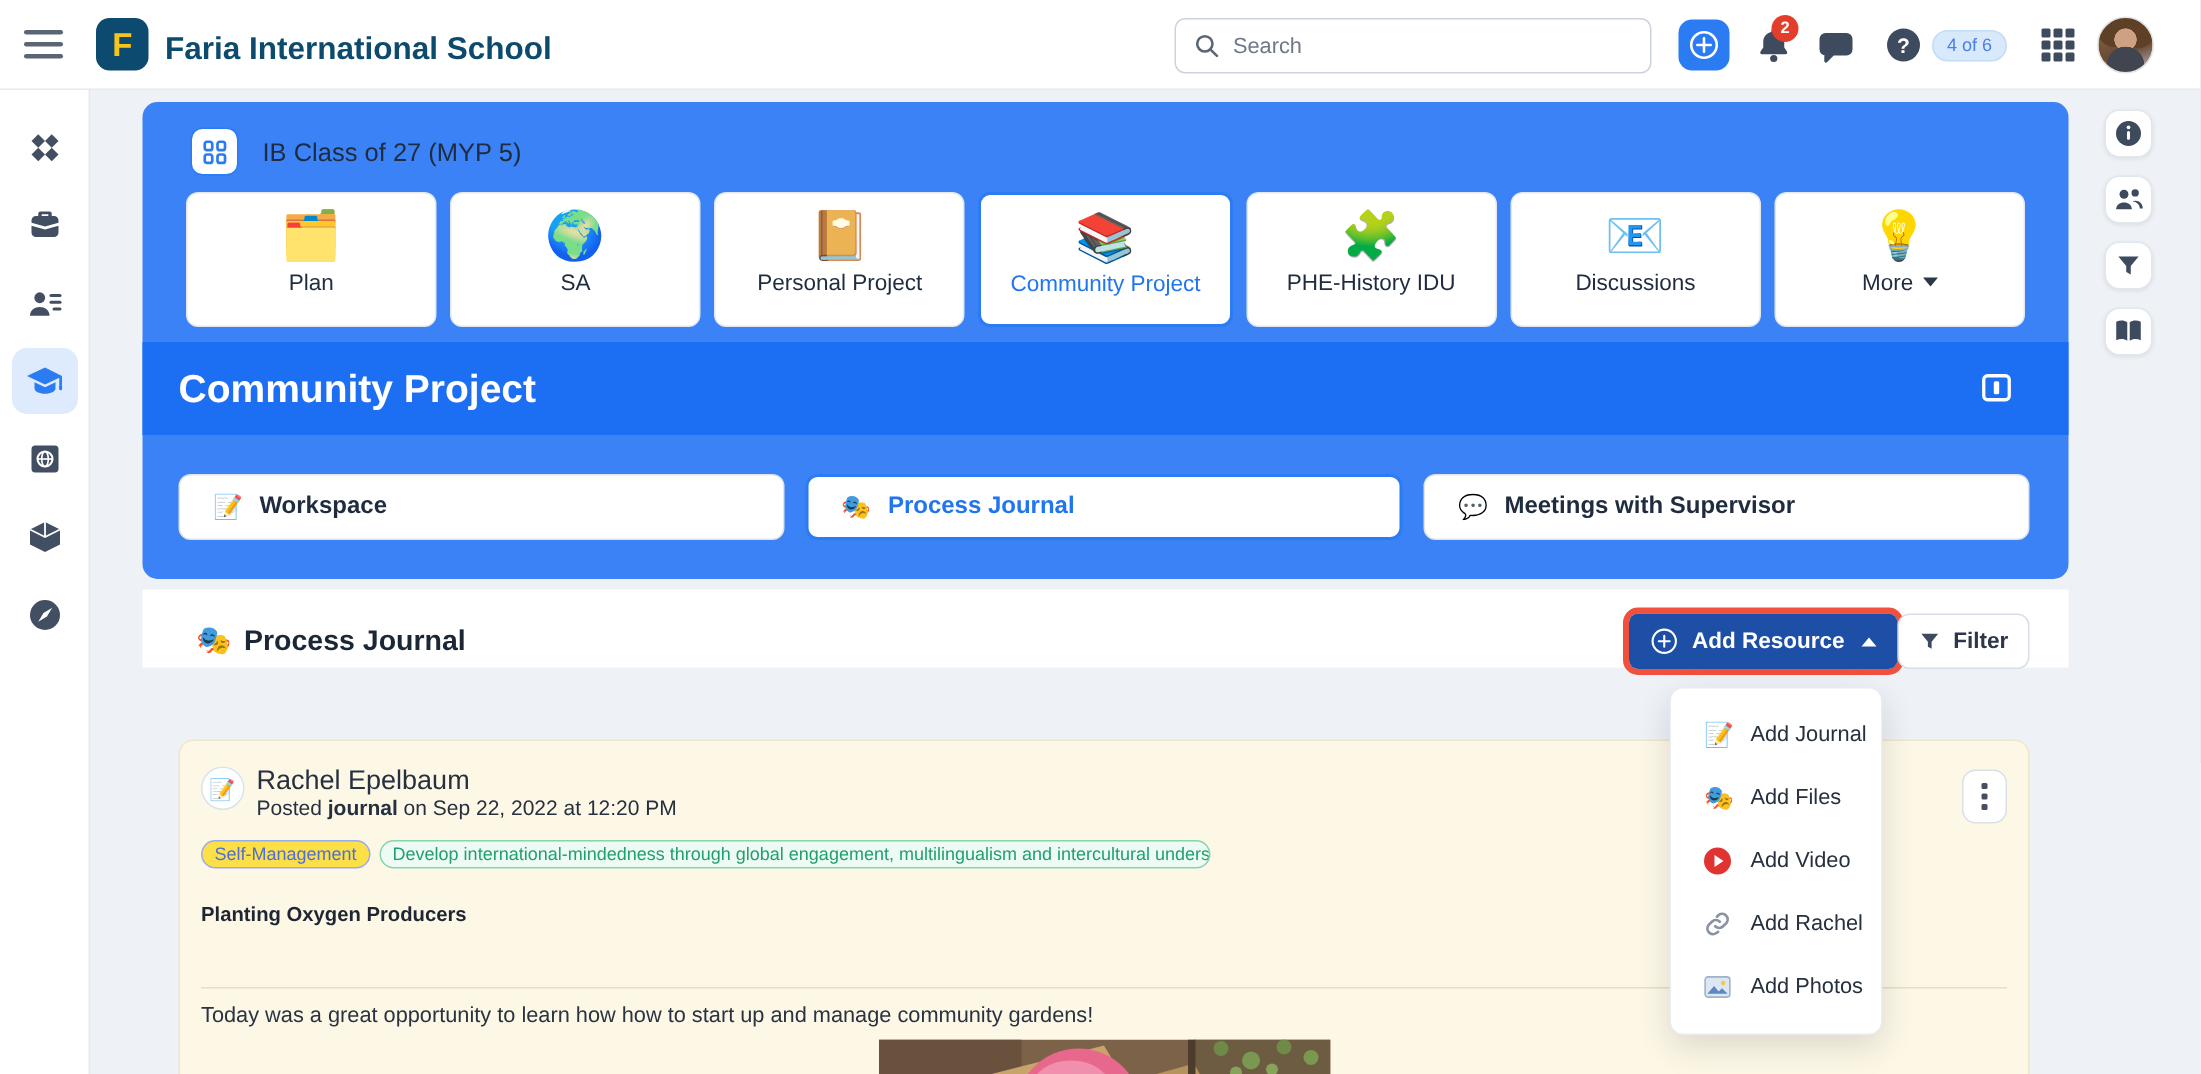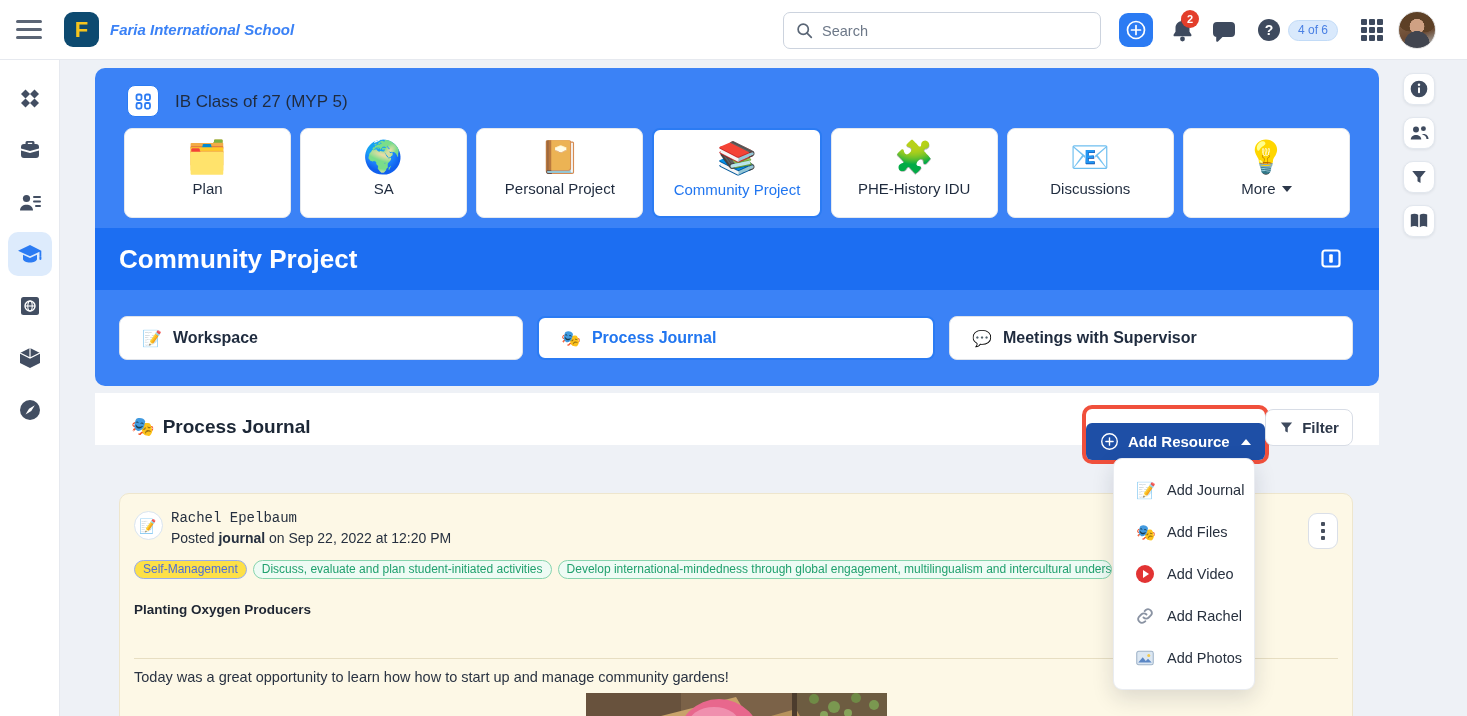--- a/index.html
+++ b/index.html
@@ -18,21 +18,21 @@
   }
   .hamburger { position:absolute; left:16px; top:20px; width:26px; height:20px; cursor:pointer; }
   .hamburger span { display:block; height:3px; background:#5b6575; border-radius:2px; margin-bottom:5px; }
   .logo {
     position:absolute; left:64px; top:12px; width:35px; height:35px;
     background:#0d4a70; border-radius:9px; color:#f6c41d;
     font-weight:bold; font-size:22px; text-align:center; line-height:35px;
   }
   .school-name {
     position:absolute; left:110px; top:21px;
-    font-size:15px; font-weight:bold; color:#3b82f6;font-style:italic;
+    font-size:21px; font-weight:bold; color:#0c4a6e;
   }
   .searchbox {
     position:absolute; left:783px; top:12px; width:318px; height:37px;
     border:1px solid #ccd3de; border-radius:7px; background:#fff;
     display:flex; align-items:center; padding-left:12px;
   }
   .searchbox input {
     border:none; outline:none; flex:1; font-size:14.5px; margin-left:9px;
     font-family:"Liberation Sans", sans-serif; color:#4d7c0f; background:transparent;
   }
@@ -137,21 +137,21 @@
   .toolbar-title {
     position:absolute; left:36px; top:22px; font-size:19px; font-weight:bold; color:#1c2736;
   }
   .toolbar-title .tt-icon { font-size:19px; margin-right:8px; font-weight:normal; }
   .add-resource-ring {
     position:absolute; left:987px; top:12px; border:4px solid #f0503c; border-radius:10px;
   }
   .add-resource-btn {
     height:37px; background:#1e4fa6; border:none; border-radius:6px; cursor:pointer;
     display:flex; align-items:center; padding:0 14px; gap:9px;
-    color:#fff; font-size:15px; font-weight:bold; font-family:"Liberation Sans", sans-serif;margin-top:14px;
+    color:#fff; font-size:15px; font-weight:bold; font-family:"Liberation Sans", sans-serif;
   }
   .caret-up {
     width:0; height:0; margin-left:2px;
     border-left:5px solid transparent; border-right:5px solid transparent;
     border-bottom:6px solid #fff;
   }
   .filter-btn {
     position:absolute; left:1170px; top:16px; width:88px; height:37px;
     background:#fff; border:1px solid #d8dde6; border-radius:8px; cursor:pointer;
     display:flex; align-items:center; justify-content:center; gap:8px;
@@ -181,21 +181,21 @@
   
   .post-card {
     position:absolute; left:119px; top:493px; width:1234px; height:420px;
     background:#fdf8e6; border:1px solid #eee6cd; border-radius:10px; z-index:4;
   }
   .post-avatar {
     position:absolute; left:14px; top:17px; width:29px; height:29px; border-radius:50%;
     background:#fff; border:1px solid #d9e4ef;
     display:flex; align-items:center; justify-content:center; font-size:14px;
   }
-  .post-author { position:absolute; left:51px; top:16px; font-size:14px; color:#26303f;font-family:Liberation Mono, monospace; }
+  .post-author { position:absolute; left:51px; top:16px; font-size:18px; color:#26303f; }
   .post-meta   { position:absolute; left:51px; top:36px; font-size:14px; color:#26303f; }
   .post-meta b { font-weight:bold; }
   .kebab-btn {
     position:absolute; left:1188px; top:19px; width:30px; height:36px;
     background:#fff; border:1px solid #dadfe8; border-radius:9px; cursor:pointer;
     display:flex; flex-direction:column; align-items:center; justify-content:center; gap:3px;
   }
   .kebab-btn i { width:4px; height:4px; background:#474f5e; border-radius:1px; }
   .tags-row { position:absolute; left:14px; top:66px; display:flex; gap:6px; }
   .tag {
@@ -452,21 +452,20 @@
     <div class="post-meta"><span>Posted </span><b>journal</b><span> on Sep 22, 2022 at 12:20 PM</span></div>
 
     <button class="kebab-btn">
       <i></i>
         <i></i>
         <i></i>
     </button>
 
     <div class="tags-row">
       <span class="tag blue">Self-Management</span>
-      <span class="tag green">Discuss, evaluate and plan student-initiated activities</span>
       <span class="tag green clip">Develop international-mindedness through global engagement, multilingualism and intercultural understanding</span>
     </div>
 
     <div class="post-kicker">Planting Oxygen Producers</div>
     <div class="post-divider"></div>
     <div class="post-body">Today was a great opportunity to learn how how to start up and manage community gardens!</div>
 
     <svg class="post-photo" viewBox="0 0 301 200" preserveAspectRatio="none">
       <rect width="301" height="200" fill="#7b6248"></rect>
       <rect x="0" y="0" width="95" height="200" fill="#68523d"></rect>

